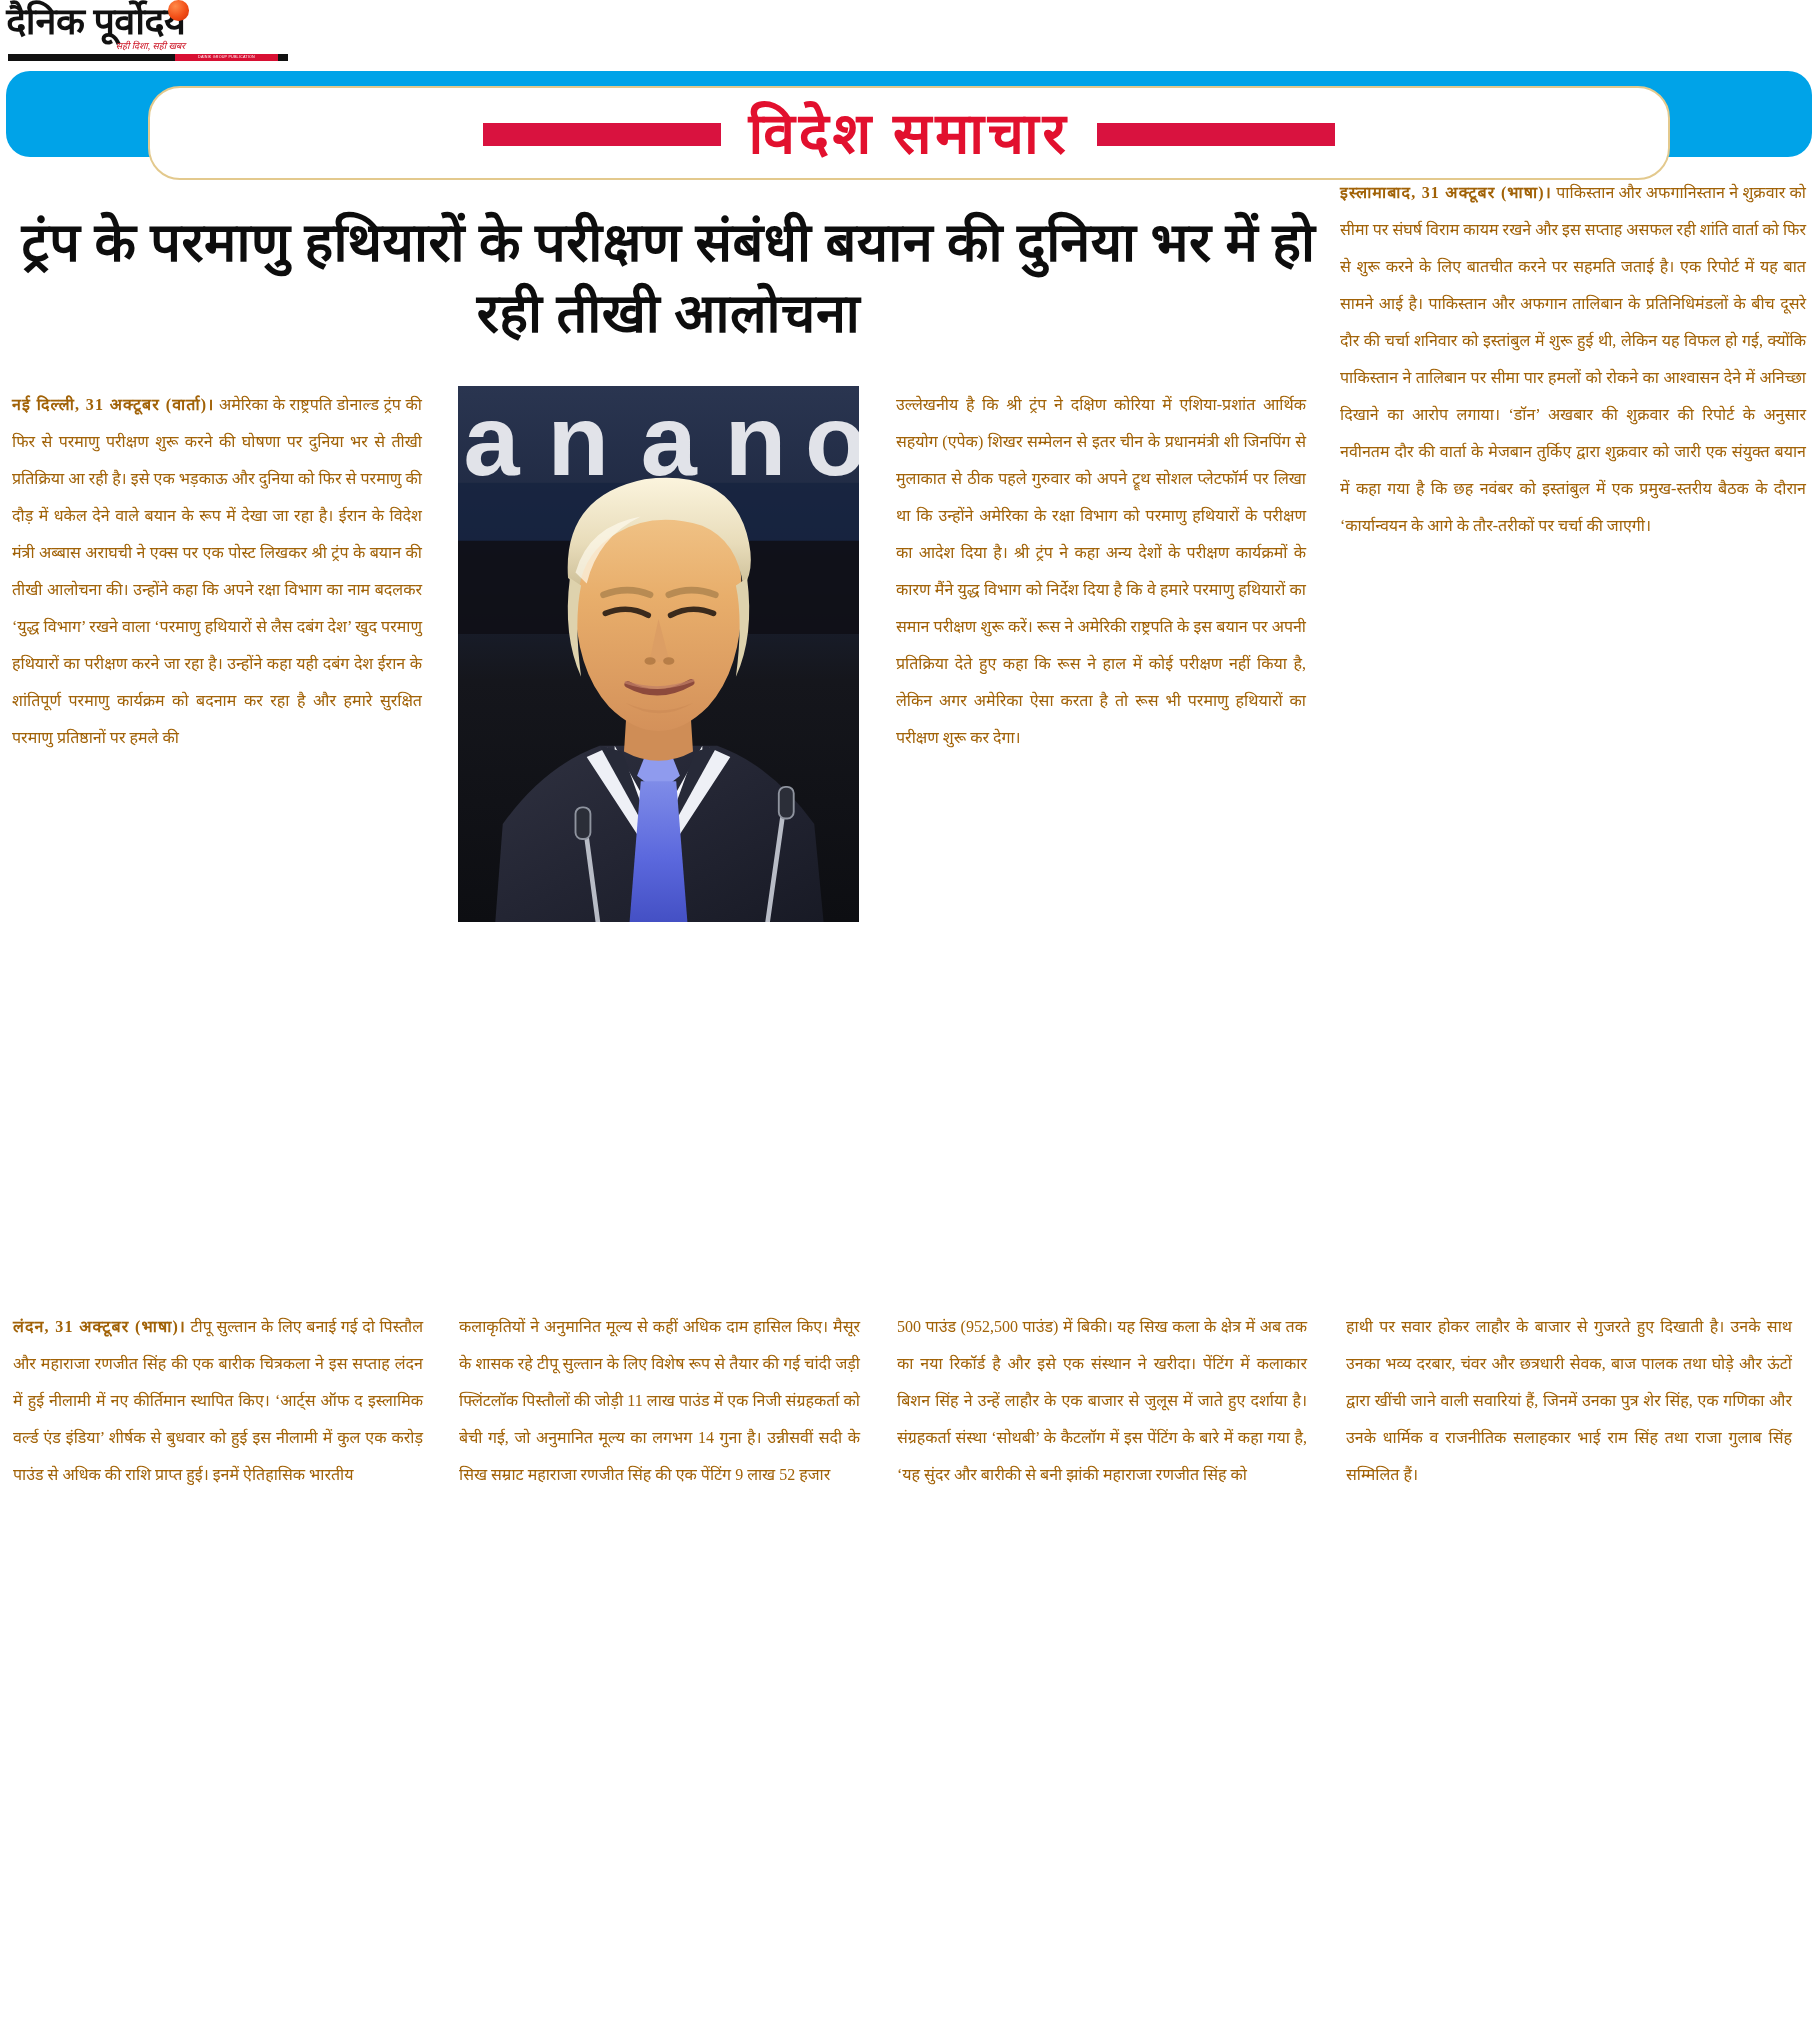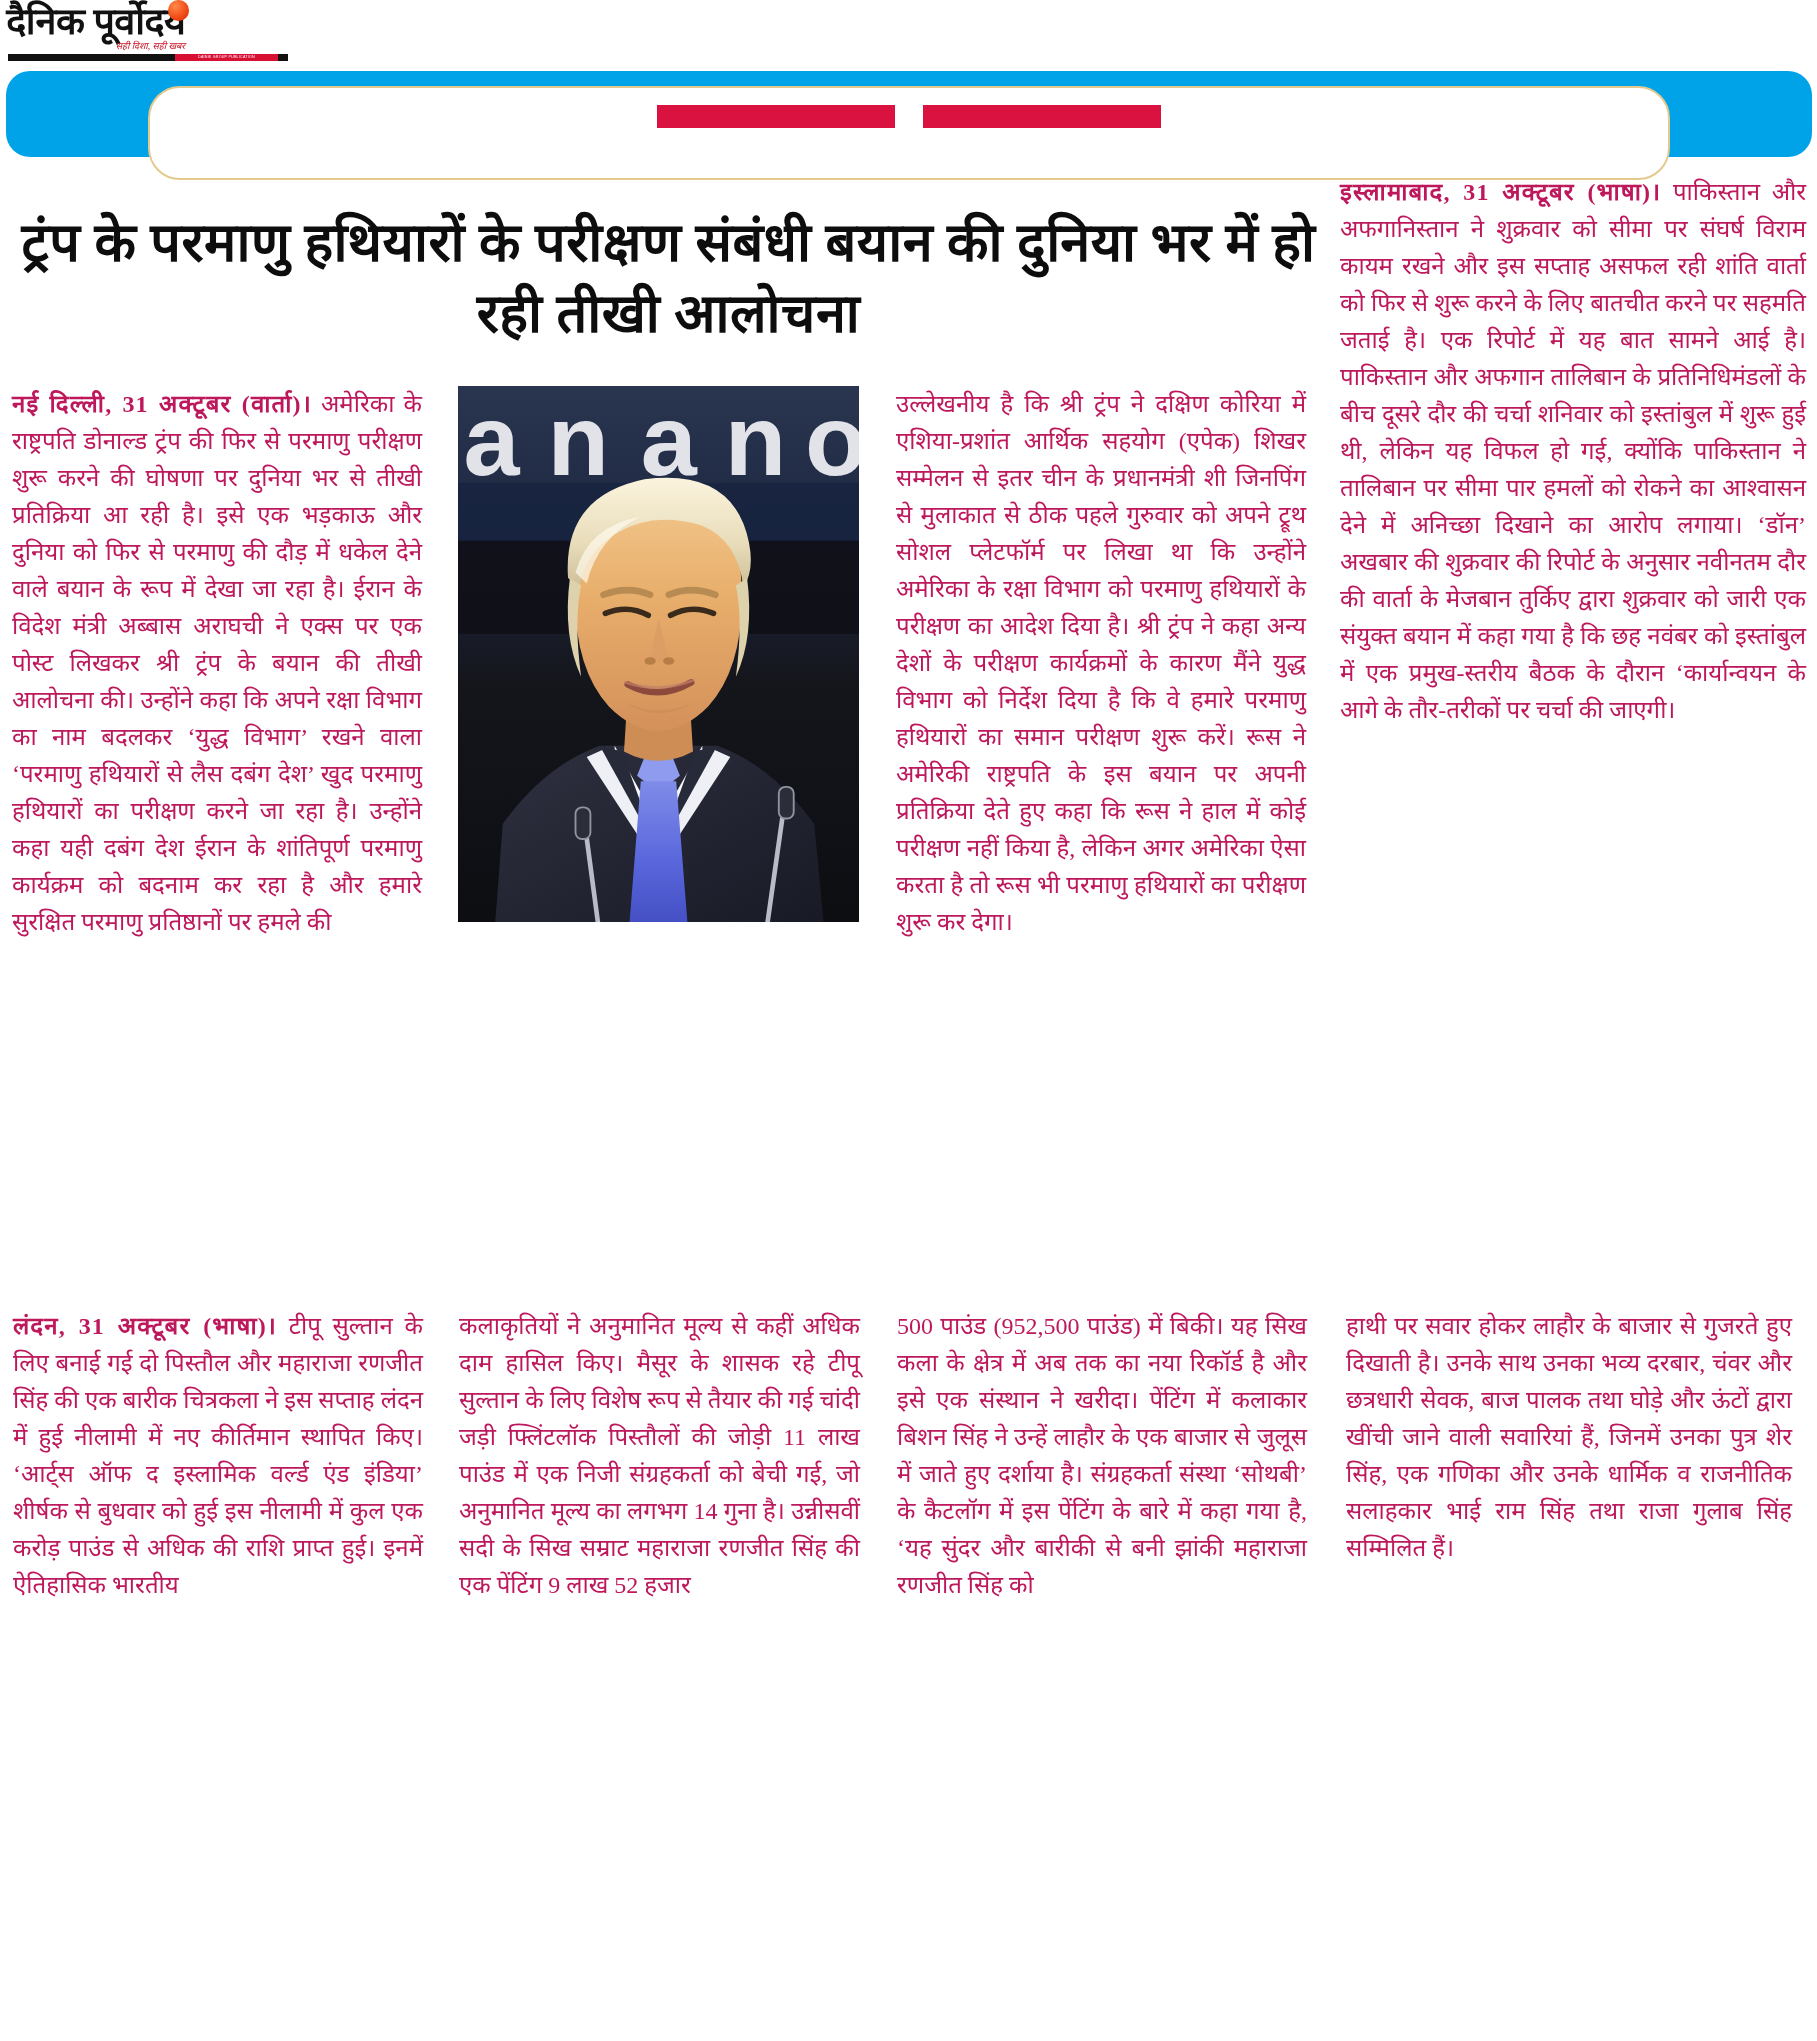--- a/index.html
+++ b/index.html
@@ -131,25 +131,25 @@
     font-size:56px;
     line-height:75px;
     text-align:center;
     color:#0d0d0d;
     letter-spacing:0.5px;
   }
 
   
   .body-txt{
     font-family:"Liberation Serif","DejaVu Serif",serif;
-    font-size:24px;
+    font-size:16px;
     line-height:37px;
     text-align:justify;
     text-justify:inter-word;
-    color:#be185d;
+    color:#a16207;
     hyphens:none;
   }
   .dateline{
     font-weight:bold;
     letter-spacing:1.1px;
   }
 
   
   .top-area{position:relative;}
   .top-left{
@@ -208,20 +208,21 @@
   <div class="rule-bar"></div>
   <div class="rule-bar-red">
     <div class="micro">DAINIK GROUP PUBLICATION</div>
   </div>
 </div>
 
 <div class="banner">
   <div class="banner-inner">
     <div class="banner-row">
       <span class="banner-bar"></span>
+      <span class="banner-title">विदेश  समाचार</span>
       <span class="banner-bar"></span>
     </div>
   </div>
 </div>
 
 <div class="page">
 
   <div class="top-area" style="height:932px;">
 
     <div class="top-left">

